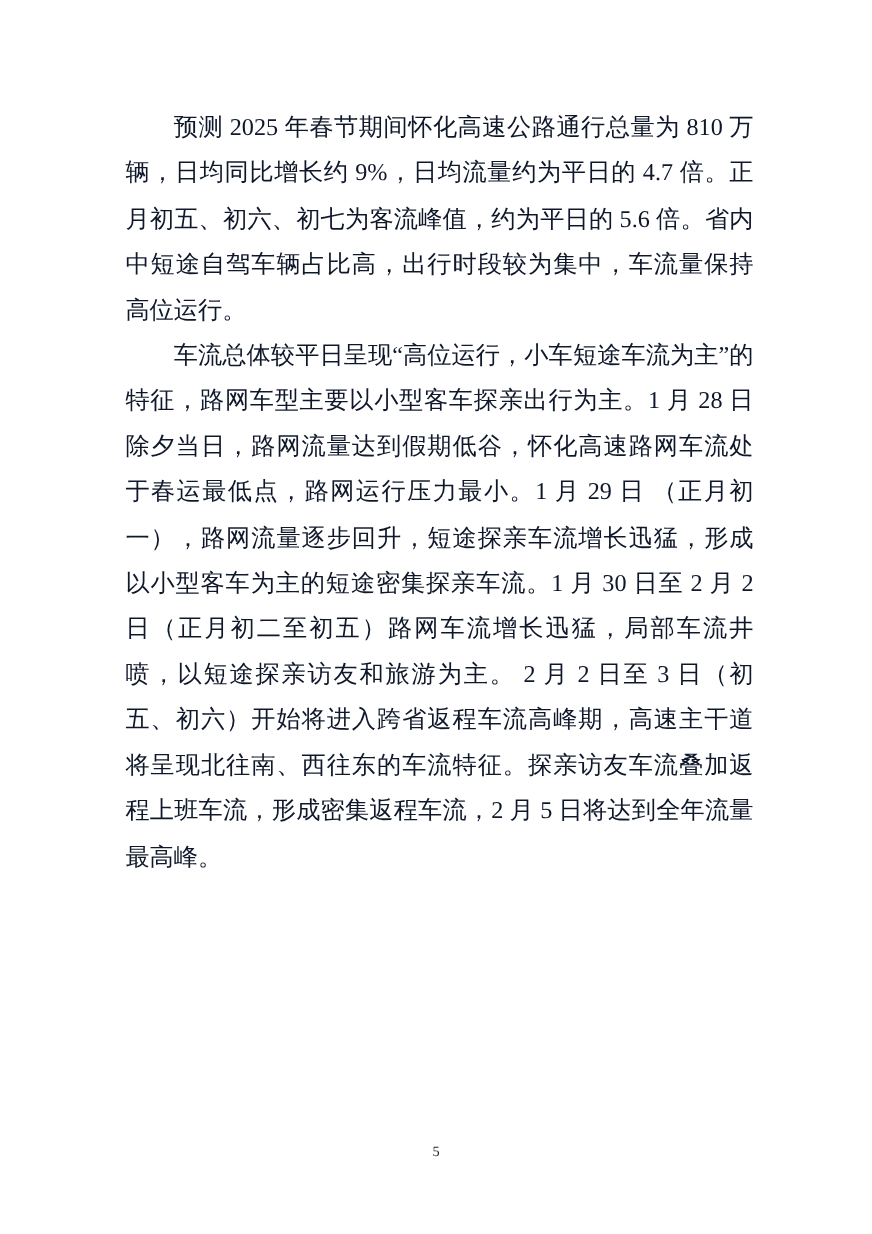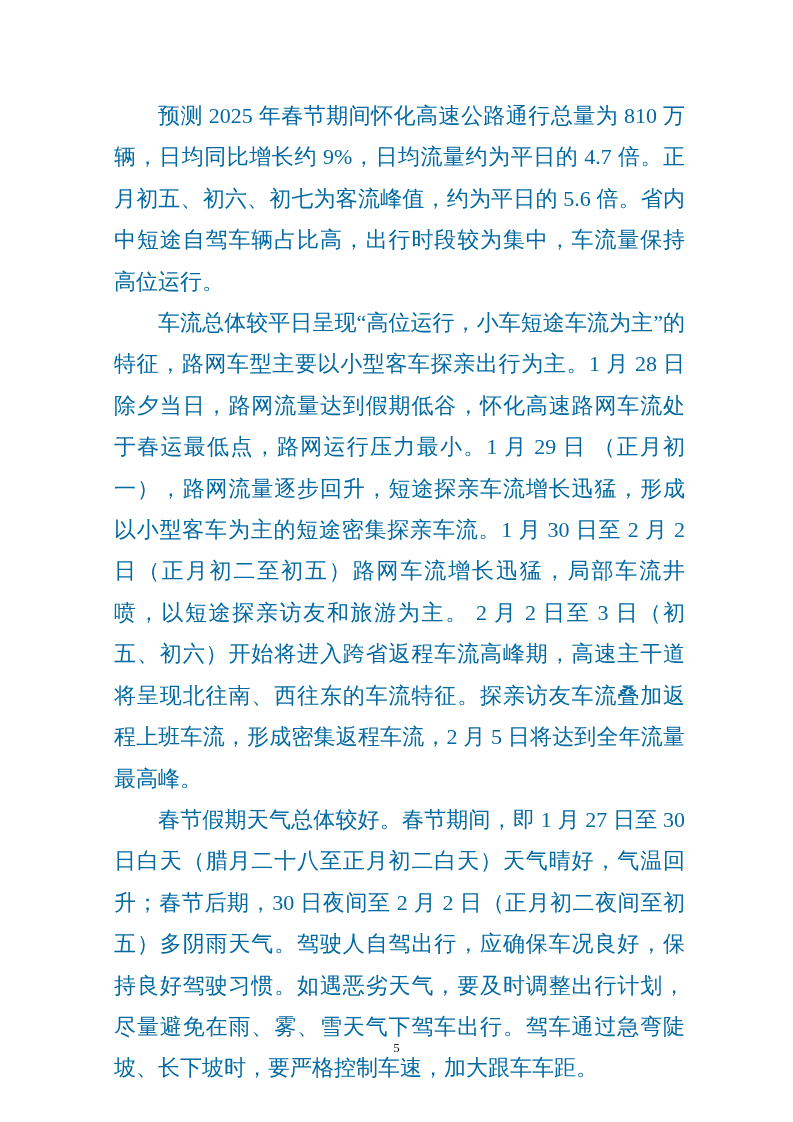--- a/index.html
+++ b/index.html
@@ -22,21 +22,21 @@
     top: 95px;
     width: 571px;
   }
   .para {
     margin: 0;
     font-size: 22px;
     line-height: 41.4px;
     text-align: justify;
     text-justify: inter-ideograph;
     text-indent: 2em;
-    color: #0369a1;
+    color: #0f172a;
     word-break: break-all;
   }
   .footer {
     position: absolute;
     left: 0;
     top: 1038px;
     width: 100%;
     text-align: center;
   }
   .page-number {
@@ -47,18 +47,17 @@
     font-family: "Liberation Serif", "DejaVu Serif", serif;
   }
 </style>
 </head>
 <body>
 
 <div class="page">
   <div class="content">
     <p class="para">预测 2025 年春节期间怀化高速公路通行总量为 810 万辆，日均同比增长约 9%，日均流量约为平日的 4.7 倍。正月初五、初六、初七为客流峰值，约为平日的 5.6 倍。省内中短途自驾车辆占比高，出行时段较为集中，车流量保持高位运行。</p>
     <p class="para">车流总体较平日呈现“高位运行，小车短途车流为主”的特征，路网车型主要以小型客车探亲出行为主。1 月 28 日除夕当日，路网流量达到假期低谷，怀化高速路网车流处于春运最低点，路网运行压力最小。1 月 29 日 （正月初一），路网流量逐步回升，短途探亲车流增长迅猛，形成以小型客车为主的短途密集探亲车流。1 月 30 日至 2 月 2 日（正月初二至初五）路网车流增长迅猛，局部车流井喷，以短途探亲访友和旅游为主。 2 月 2 日至 3 日（初五、初六）开始将进入跨省返程车流高峰期，高速主干道将呈现北往南、西往东的车流特征。探亲访友车流叠加返程上班车流，形成密集返程车流，2 月 5 日将达到全年流量最高峰。</p>
-    <p class="para">春节假期天气总体较好。春节期间，即 1 月 27 日至 30 日白天（腊月二十八至正月初二白天）天气晴好，气温回升；春节后期，30 日夜间至 2 月 2 日（正月初二夜间至初五）多阴雨天气。驾驶人自驾出行，应确保车况良好，保持良好驾驶习惯。如遇恶劣天气，要及时调整出行计划，尽量避免在雨、雾、雪天气下驾车出行。驾车通过急弯陡坡、长下坡时，要严格控制车速，加大跟车车距。</p>
   </div>
   <div class="footer">
     <span class="page-number">5</span>
   </div>
 </div>
 
 </body></html>

